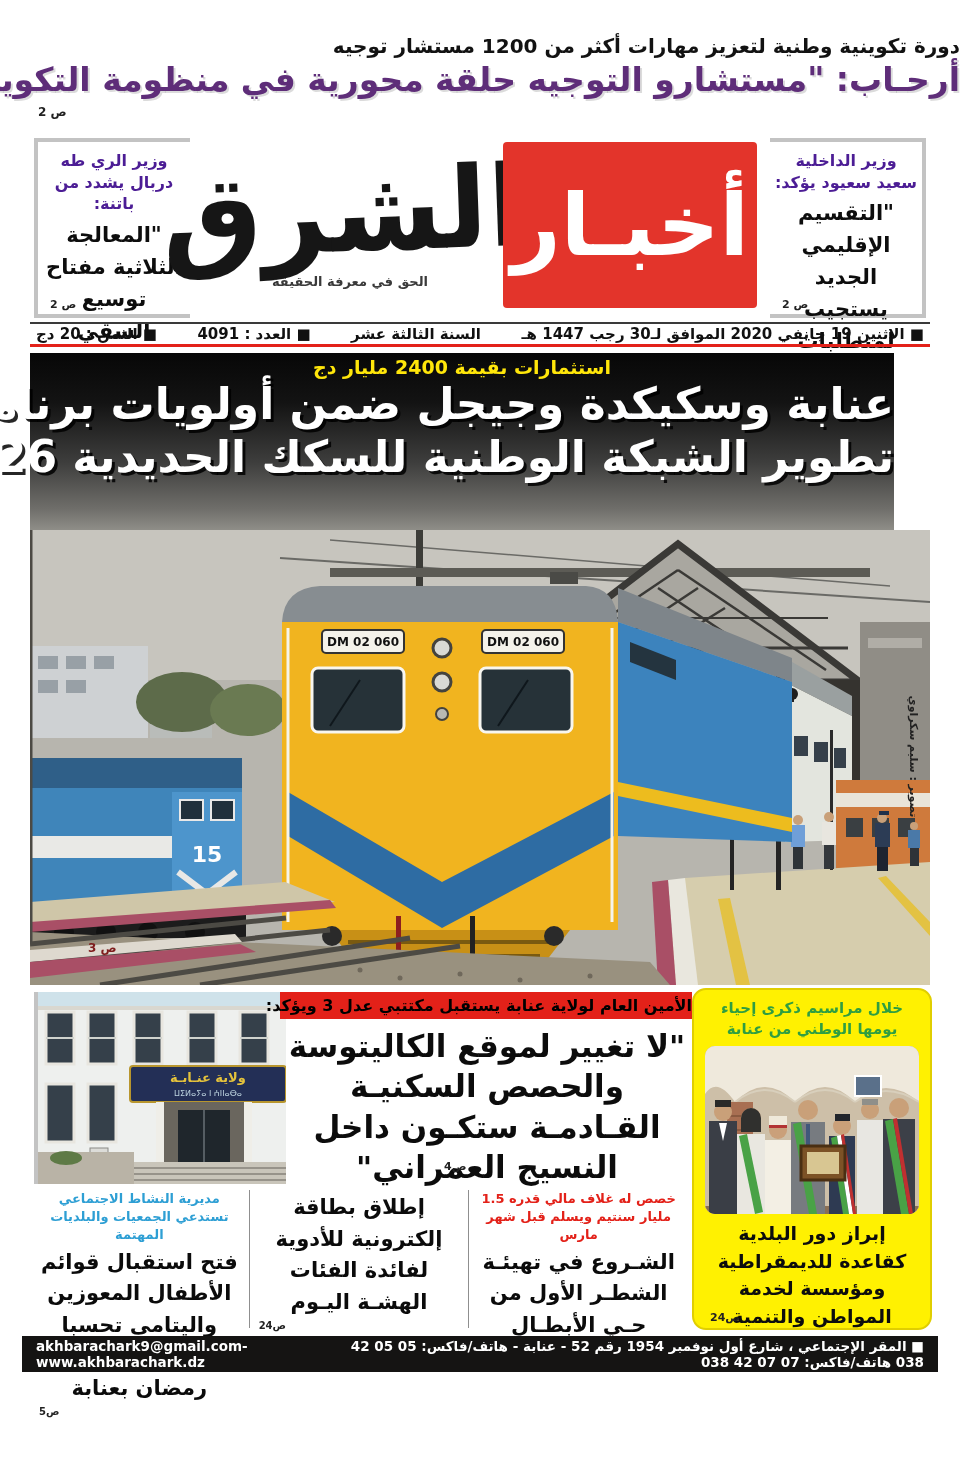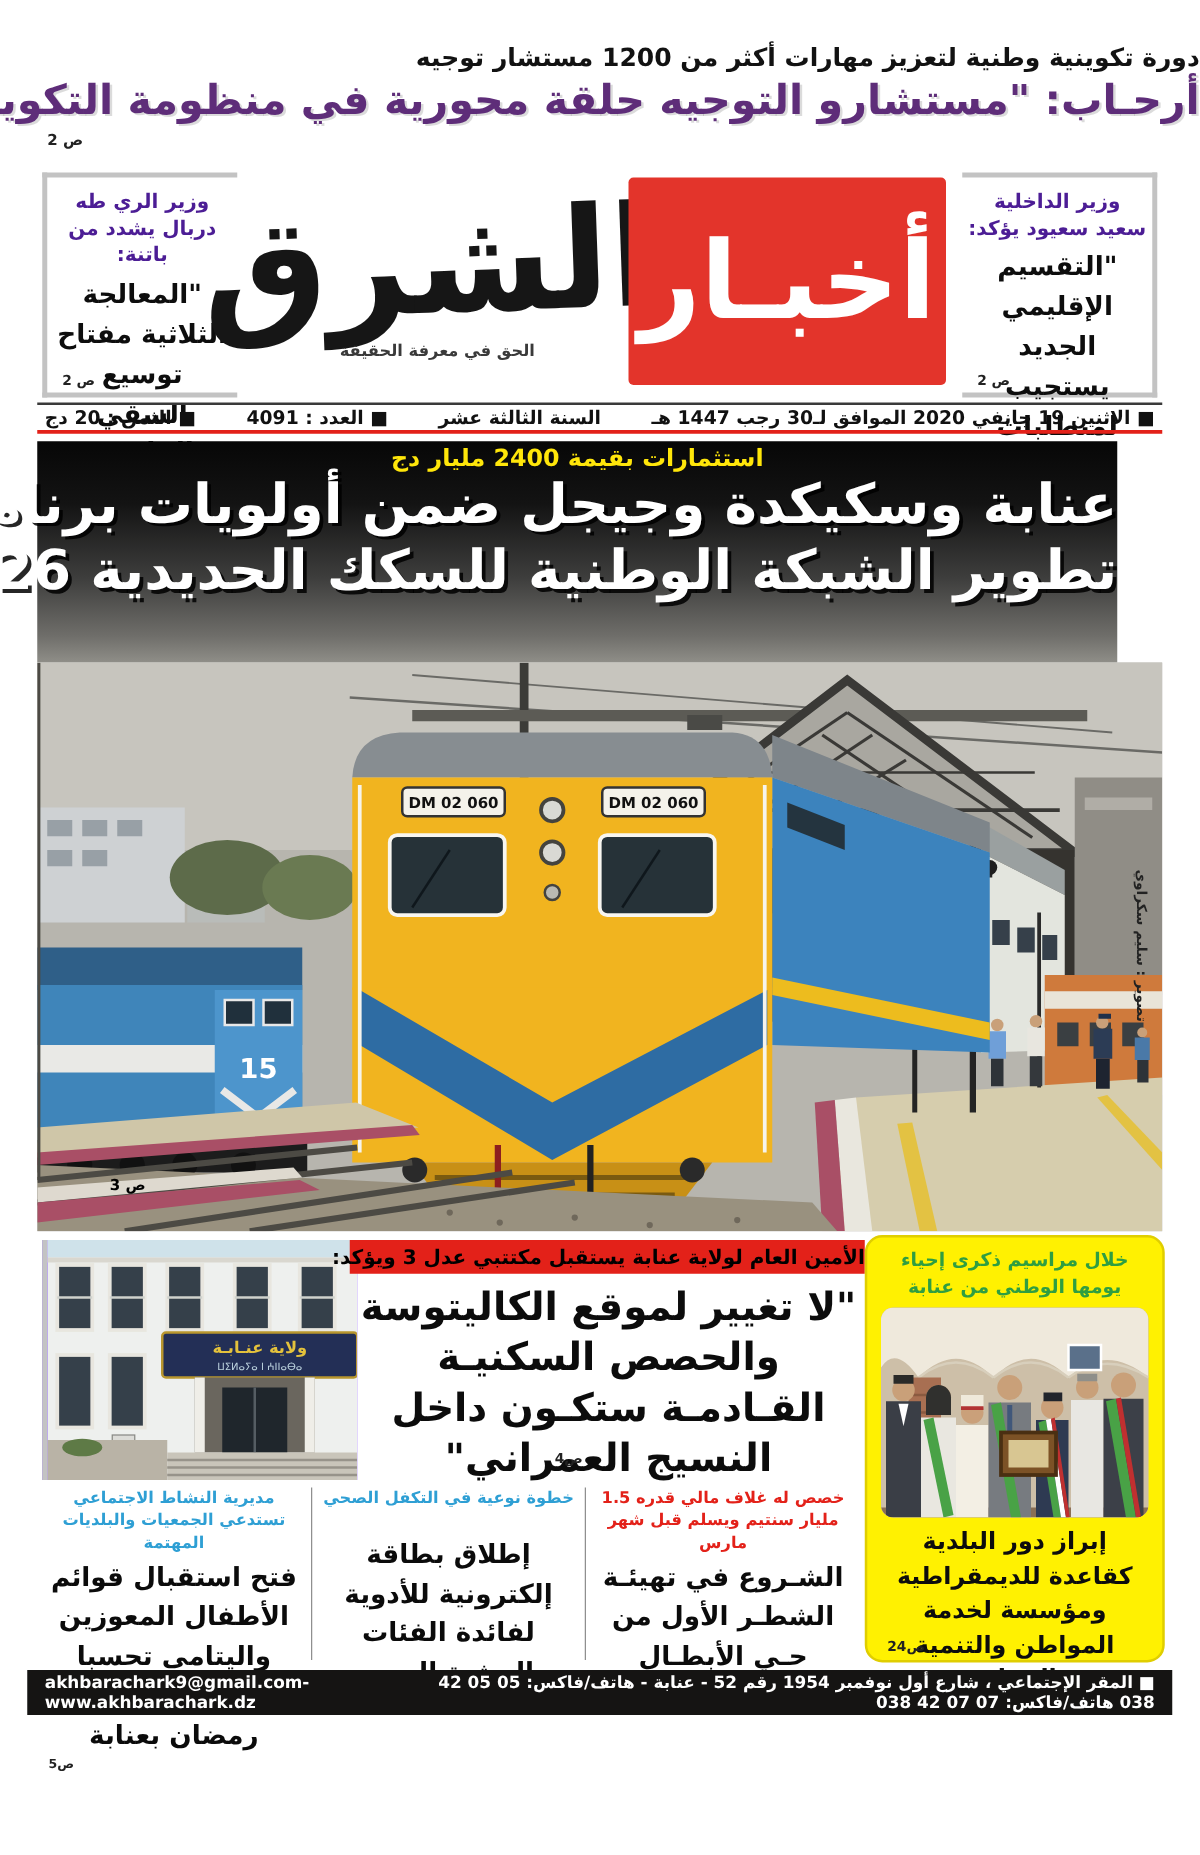--- a/index.html
+++ b/index.html
@@ -42,25 +42,25 @@
     background:linear-gradient(180deg,#070707 0%,#131313 28%,#3e3e3d 62%,#6f6e6a 88%,#8f8e88 100%);}
   .lead-kicker{padding-top:3px;font-size:19px;font-weight:bold;color:#ffe60a;}
   .lead-line{font-size:44px;font-weight:bold;color:#ffffff;line-height:1.2;white-space:nowrap;
     text-shadow:3px 3px 0 rgba(0,0,0,.85);letter-spacing:-1px;padding-left:20px;}
 
   
   .photo{position:absolute;top:530px;left:30px;width:900px;height:455px;overflow:hidden;background:#b7b5ae;}
   .photo svg{display:block;width:900px;height:455px;}
   .photo-credit{position:absolute;top:220px;right:-58px;width:150px;text-align:center;
     transform:rotate(90deg);font-size:11px;font-weight:bold;color:#222;}
-  .photo-pageref{position:absolute;bottom:30px;left:58px;font-size:12px;font-weight:bold;color:#000000;}
+  .photo-pageref{position:absolute;bottom:30px;left:58px;font-size:12px;font-weight:bold;color:#7f1d1d;}
 
   
   .building{position:absolute;top:992px;left:34px;width:252px;height:192px;box-sizing:border-box;
-    border-left:4px solid #c3c3c3;overflow:hidden;background:#8b5cf6;}
+    border-left:4px solid #c3c3c3;overflow:hidden;background:#a16207;}
   .building svg{display:block;width:248px;height:192px;}
 
   .adl-bar{position:absolute;top:992px;left:280px;width:412px;height:27px;background:#e32119;
     color:#000000;font-size:16px;font-weight:bold;text-align:center;line-height:27px;white-space:nowrap;}
   .adl-headline{position:absolute;top:1026px;left:286px;width:402px;text-align:center;
     font-size:31px;font-weight:bold;color:#0c0c0c;line-height:1.3;}
   .adl-pageref{position:absolute;top:1160px;left:420px;font-size:11px;font-weight:bold;color:#222;margin-left:24px;}
 
   .muni-box{position:absolute;top:988px;left:692px;width:240px;height:342px;box-sizing:border-box;
     background:#fff101;border:2px solid #e0ce00;border-radius:14px;text-align:center;}
@@ -371,21 +371,20 @@
     <div class="muni-pageref">ص24</div>
   </div>
 
   <div class="bottom-row">
     <div class="bstory">
       <div class="b-kicker red">خصص له غلاف مالي قدره 1.5 مليار سنتيم ويسلم قبل شهر مارس</div>
       <div class="b-headline">الشـروع في تهيئـة الشطـر الأول من حـي الأبطـال</div>
       <div class="b-pageref">ص24</div>
     </div>
     <div class="bstory mid">
-      <div class="b-kicker blue">خطوة نوعية في التكفل الصحي</div>
       <div class="b-headline">إطلاق بطاقة إلكترونية للأدوية لفائدة الفئات الهشـة اليـوم</div>
       <div class="b-pageref">ص24</div>
     </div>
     <div class="bstory">
       <div class="b-kicker blue">مديرية النشاط الاجتماعي تستدعي الجمعيات والبلديات المهتمة</div>
       <div class="b-headline">فتح استقبال قوائم الأطفال المعوزين واليتامى تحسبا لعملية الختان خلال رمضان بعنابة</div>
       <div class="b-pageref">ص5</div>
     </div>
   </div>
 

